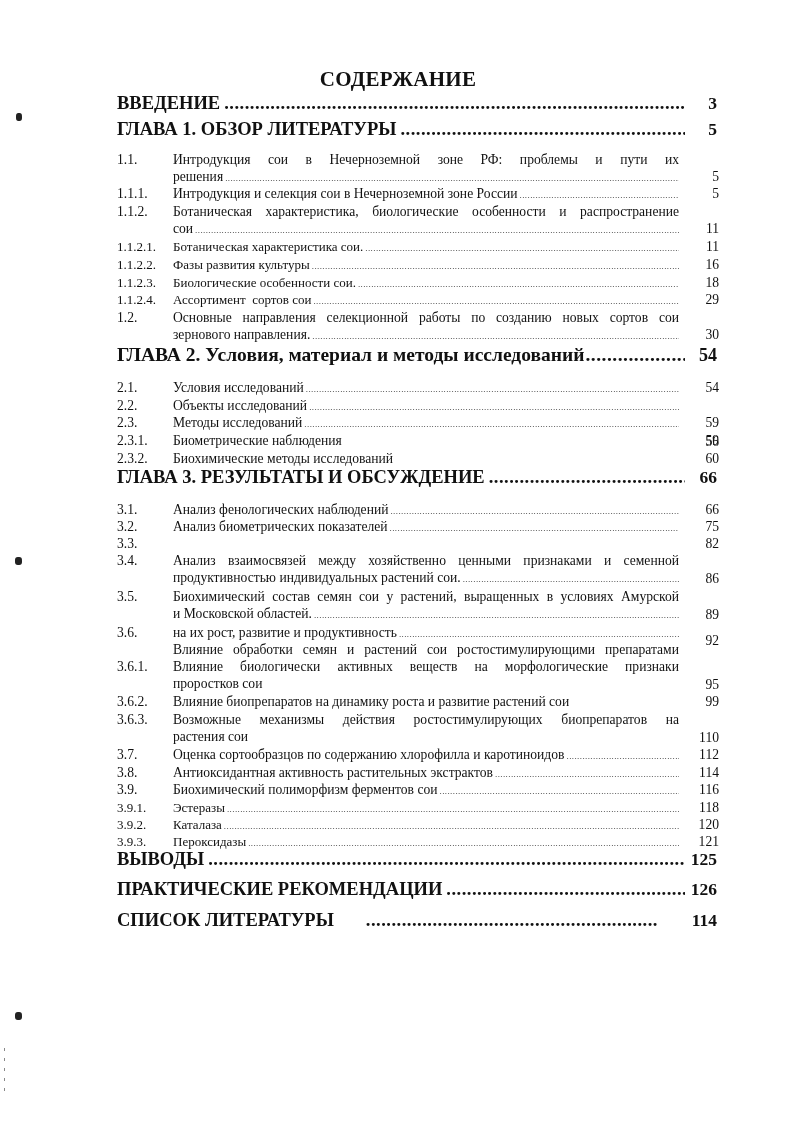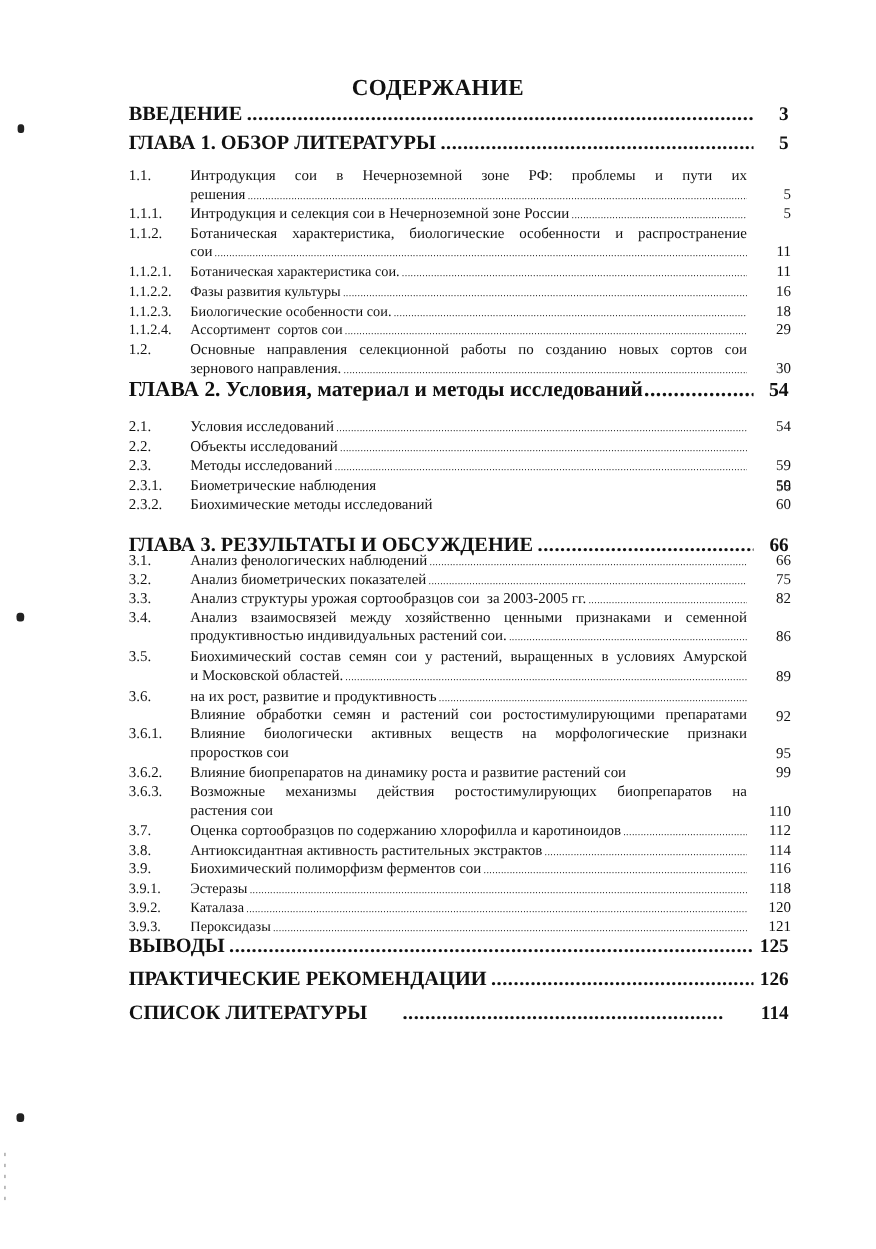--- a/index.html
+++ b/index.html
@@ -286,21 +286,21 @@
   <div class="row" style="top:450px;height:17px;">
     <span class="num">2.3.2.</span>
     <div class="body">
       <div class="line">
           <span class="t">Биохимические методы исследований</span>
         </div>
     </div>
     <span class="pg" style="top:0;">60</span>
   </div>
 
-  <div class="major big" style="top:485px;">
+  <div class="major big" style="top:467px;">
     <span class="txt">ГЛАВА 3. РЕЗУЛЬТАТЫ И ОБСУЖДЕНИЕ</span>
     <span class="dots"></span>
     <span class="pg">66</span>
   </div>
 
   <div class="row" style="top:501px;height:17px;">
     <span class="num">3.1.</span>
     <div class="body">
       <div class="line">
           <span class="t">Анализ фенологических наблюдений</span>
@@ -314,26 +314,20 @@
     <div class="body">
       <div class="line">
           <span class="t">Анализ биометрических показателей</span>
           <span class="d"></span>
         </div>
     </div>
     <span class="pg" style="top:0;">75</span>
   </div>
   <div class="row" style="top:535px;height:17px;">
     <span class="num">3.3.</span>
-    <div class="body">
-      <div class="line">
-          <span class="t" style="white-space:pre;">Анализ структуры урожая сортообразцов сои  за 2003-2005 гг.</span>
-          <span class="d"></span>
-        </div>
-    </div>
     <span class="pg" style="top:0;">82</span>
   </div>
   <div class="row" style="top:552px;height:34px;">
     <span class="num">3.4.</span>
     <div class="body">
       <div class="line just"><span>Анализ взаимосвязей между хозяйственно ценными признаками и семенной</span></div>
       <div class="line">
           <span class="t">продуктивностью индивидуальных растений сои.</span>
           <span class="d"></span>
         </div>
@@ -353,21 +347,21 @@
   </div>
   <div class="row" style="top:624px;height:34px;">
     <span class="num">3.6.</span>
     <div class="body">
       <div class="line">
           <span class="t">на их рост, развитие и продуктивность</span>
           <span class="d"></span>
         </div>
       <div class="line just"><span>Влияние обработки семян и растений сои ростостимулирующими препаратами</span></div>
     </div>
-    <span class="pg" style="top:18px;">92</span>
+    <span class="pg" style="top:8px;">92</span>
   </div>
   <div class="row" style="top:658px;height:34px;">
     <span class="num">3.6.1.</span>
     <div class="body">
       <div class="line just"><span>Влияние биологически активных веществ на морфологические признаки</span></div>
       <div class="line">
           <span class="t">проростков сои</span>
         </div>
     </div>
     <span class="pg" style="top:18px;">95</span>

